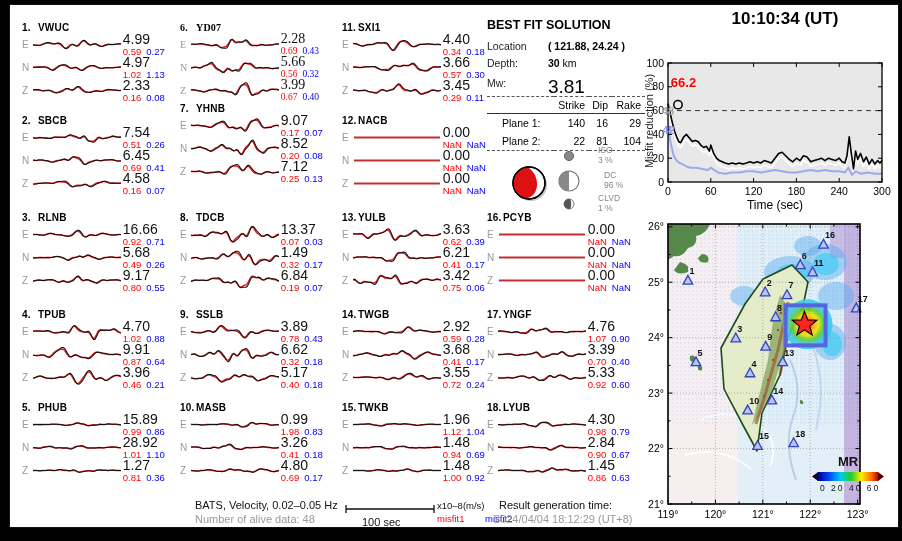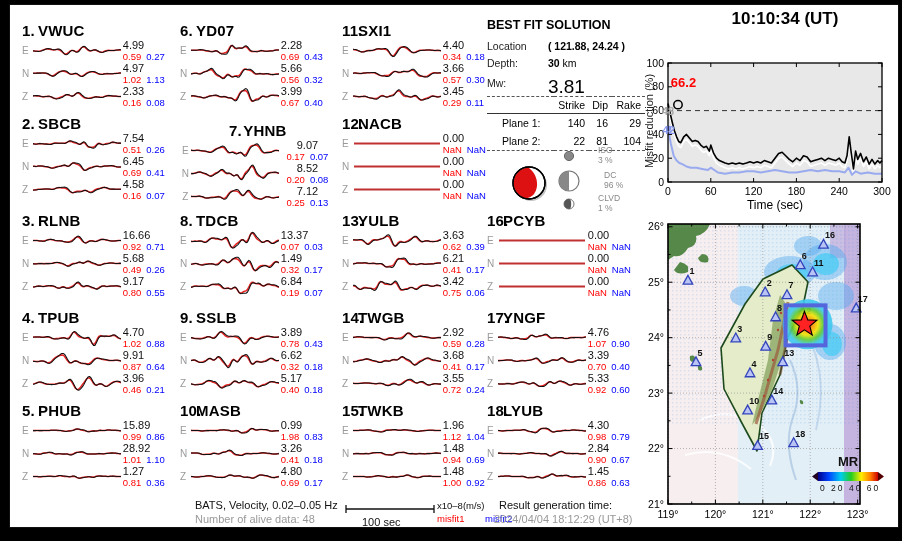--- a/index.html
+++ b/index.html
@@ -2,27 +2,27 @@
 <html><head>
 <meta charset="utf-8">
 <style>
   html,body{margin:0;padding:0;background:#000;}
   #page{position:relative;width:902px;height:541px;background:#000;overflow:hidden;
         font-family:"Liberation Sans","DejaVu Sans",sans-serif;color:#000;}
   #content{position:absolute;left:9px;top:4px;right:3px;bottom:13px;background:#fff;border:1px solid #111;}
   .abs{position:absolute;}
   
   .station{position:absolute;width:154px;}
-  .st-title{font-size:15px;font-weight:bold;letter-spacing:.2px;}
+  .st-title{font-size:10px;font-weight:bold;letter-spacing:.2px;}
   .st-num{display:inline-block;width:16px;}
   .trace-row{display:flex;align-items:center;height:23px;}
   .ch{width:11px;font-size:10px;color:#999;}
   .wave{flex:0 0 88px;}
   .vals{width:54px;padding-left:2px;line-height:1;}
-  .amp{font-size:11px;color:#111;margin-bottom:1px;}
+  .amp{font-size:14px;color:#111;margin-bottom:1px;}
   .mrow{font-size:9.5px;}
   .m1{color:#f00;}
   .m2{color:#00f;margin-left:5px;}
   
   #sol-title{left:487px;top:18px;font-size:12.5px;font-weight:bold;}
   .sol-row{font-size:10.5px;}
   .sol-label{display:inline-block;width:58px;color:#222;}
   .sol-bold{font-weight:bold;}
   #mw-val{font-size:19px;font-weight:normal;}
   #sol-table{left:487px;top:96px;width:158px;border-collapse:collapse;font-size:10.5px;
@@ -232,21 +232,21 @@
               <path d="M0.0,11.6L1.4,11.5L2.8,11.5L4.1,11.6L5.5,11.7L6.9,11.7L8.3,11.7L9.6,11.5L11.0,11.4L12.4,11.4L13.8,11.3L15.1,11.3L16.5,11.3L17.9,11.3L19.3,11.4L20.6,11.4L22.0,11.4L23.4,11.2L24.8,10.9L26.1,10.7L27.5,10.7L28.9,10.9L30.3,11.2L31.6,11.4L33.0,11.5L34.4,11.6L35.8,11.7L37.1,11.7L38.5,11.5L39.9,11.3L41.3,11.4L42.6,11.9L44.0,12.6L45.4,13.1L46.8,13.2L48.1,12.8L49.5,12.4L50.9,12.2L52.3,12.0L53.6,11.9L55.0,11.8L56.4,11.8L57.8,12.0L59.1,12.1L60.5,12.1L61.9,11.8L63.3,11.3L64.6,11.0L66.0,11.0L67.4,11.1L68.8,11.2L70.1,11.3L71.5,11.3L72.9,11.3L74.3,11.4L75.6,11.4L77.0,11.3L78.4,11.2L79.8,11.2L81.1,11.3L82.5,11.4L83.9,11.5L85.3,11.6L86.6,11.6L88.0,11.5" stroke="#e62020" stroke-width="1.5" fill="none" stroke-linejoin="round"></path>
               <path d="M0.0,11.6L1.4,11.5L2.8,11.5L4.1,11.6L5.5,11.7L6.9,11.8L8.3,11.7L9.6,11.6L11.0,11.5L12.4,11.4L13.8,11.4L15.1,11.3L16.5,11.2L17.9,11.2L19.3,11.3L20.6,11.4L22.0,11.4L23.4,11.2L24.8,10.9L26.1,10.6L27.5,10.5L28.9,10.7L30.3,10.9L31.6,11.1L33.0,11.3L34.4,11.5L35.8,11.7L37.1,11.7L38.5,11.5L39.9,11.1L41.3,11.0L42.6,11.5L44.0,12.4L45.4,13.1L46.8,13.3L48.1,13.1L49.5,12.8L50.9,12.5L52.3,12.3L53.6,12.1L55.0,11.8L56.4,11.8L57.8,12.0L59.1,12.3L60.5,12.4L61.9,12.1L63.3,11.6L64.6,11.2L66.0,11.0L67.4,11.1L68.8,11.1L70.1,11.2L71.5,11.2L72.9,11.3L74.3,11.4L75.6,11.4L77.0,11.3L78.4,11.2L79.8,11.1L81.1,11.2L82.5,11.3L83.9,11.4L85.3,11.5L86.6,11.5L88.0,11.5" stroke="#111111" stroke-width="1.05" fill="none" stroke-linejoin="round"></path>
             </svg>
     <div class="vals">
       <div class="amp">1.27</div>
       <div class="mrow"><span class="m1">0.81</span><span class="m2">0.36</span></div>
     </div>
   </div>
         </div>
   </div>
-      <div class="station" style="left: 180px; top: 22px;">
+      <div class="station" style="left: 180px; top: 22px; font-family: Liberation Serif, serif;">
     <div class="st-title"><span class="st-num">6.</span><span>YD07</span></div>
     <div class="rows">
           <div class="trace-row">
     <span class="ch">E</span>
     <svg class="wave" width="88" height="23">
               <path d="M0.0,11.3L1.4,11.2L2.8,11.2L4.1,11.2L5.5,11.2L6.9,11.1L8.3,10.9L9.6,10.8L11.0,10.9L12.4,11.3L13.8,11.6L15.1,11.9L16.5,12.0L17.9,12.2L19.3,12.4L20.6,12.5L22.0,12.4L23.4,12.0L24.8,11.8L26.1,12.1L27.5,13.0L28.9,14.0L30.3,14.6L31.6,14.5L33.0,14.1L34.4,13.8L35.8,13.0L37.1,11.3L38.5,8.8L39.9,6.8L41.3,6.5L42.6,7.9L44.0,9.4L45.4,9.8L46.8,9.4L48.1,9.0L49.5,9.1L50.9,9.1L52.3,8.6L53.6,7.8L55.0,7.7L56.4,8.8L57.8,10.5L59.1,11.9L60.5,12.6L61.9,12.6L63.3,12.6L64.6,12.5L66.0,12.5L67.4,12.2L68.8,11.9L70.1,11.6L71.5,11.7L72.9,12.0L74.3,12.2L75.6,12.2L77.0,12.1L78.4,11.9L79.8,11.8L81.1,11.7L82.5,11.5L83.9,11.2L85.3,11.0L86.6,10.9L88.0,11.1" stroke="#e62020" stroke-width="1.5" fill="none" stroke-linejoin="round"></path>
               <path d="M0.0,11.2L1.4,11.2L2.8,11.2L4.1,11.3L5.5,11.2L6.9,11.1L8.3,10.8L9.6,10.6L11.0,10.7L12.4,11.0L13.8,11.3L15.1,11.6L16.5,11.8L17.9,12.1L19.3,12.5L20.6,12.7L22.0,12.7L23.4,12.2L24.8,11.8L26.1,12.0L27.5,12.9L28.9,14.1L30.3,14.9L31.6,15.1L33.0,15.2L34.4,15.3L35.8,14.9L37.1,13.0L38.5,10.0L39.9,7.2L41.3,6.3L42.6,7.3L44.0,8.7L45.4,9.2L46.8,9.0L48.1,8.9L49.5,9.2L50.9,9.3L52.3,8.5L53.6,7.2L55.0,6.7L56.4,7.6L57.8,9.4L59.1,11.0L60.5,12.0L61.9,12.3L63.3,12.5L64.6,12.6L66.0,12.7L67.4,12.4L68.8,12.0L70.1,11.6L71.5,11.7L72.9,11.9L74.3,12.2L75.6,12.3L77.0,12.2L78.4,12.1L79.8,12.0L81.1,11.9L82.5,11.7L83.9,11.3L85.3,11.0L86.6,10.9L88.0,11.0" stroke="#111111" stroke-width="1.05" fill="none" stroke-linejoin="round"></path>
             </svg>
     <div class="vals">
       <div class="amp">2.28</div>
@@ -270,21 +270,21 @@
               <path d="M0.0,11.0L1.4,10.8L2.8,10.9L4.1,11.2L5.5,11.5L6.9,11.8L8.3,12.0L9.6,12.2L11.0,12.5L12.4,12.7L13.8,12.6L15.1,12.2L16.5,11.6L17.9,11.1L19.3,10.8L20.6,10.7L22.0,10.6L23.4,10.4L24.8,10.4L26.1,10.7L27.5,11.3L28.9,11.8L30.3,11.9L31.6,11.7L33.0,11.5L34.4,11.7L35.8,12.2L37.1,12.7L38.5,12.9L39.9,13.0L41.3,13.5L42.6,14.4L44.0,14.9L45.4,14.3L46.8,12.0L48.1,9.2L49.5,7.1L50.9,6.0L52.3,5.7L53.6,5.4L55.0,5.7L56.4,7.2L57.8,10.3L59.1,13.7L60.5,15.9L61.9,16.2L63.3,15.3L64.6,14.5L66.0,14.0L67.4,13.7L68.8,12.8L70.1,11.8L71.5,11.1L72.9,11.2L74.3,11.7L75.6,11.9L77.0,11.5L78.4,10.8L79.8,10.3L81.1,10.2L82.5,10.3L83.9,10.5L85.3,10.6L86.6,10.8L88.0,11.2" stroke="#e62020" stroke-width="1.5" fill="none" stroke-linejoin="round"></path>
               <path d="M0.0,11.0L1.4,10.8L2.8,10.7L4.1,11.0L5.5,11.3L6.9,11.6L8.3,11.8L9.6,12.1L11.0,12.5L12.4,12.9L13.8,12.9L15.1,12.5L16.5,11.9L17.9,11.4L19.3,11.0L20.6,10.7L22.0,10.5L23.4,10.2L24.8,10.1L26.1,10.3L27.5,10.9L28.9,11.6L30.3,11.8L31.6,11.7L33.0,11.5L34.4,11.7L35.8,12.2L37.1,12.7L38.5,12.8L39.9,12.9L41.3,13.5L42.6,14.8L44.0,15.9L45.4,15.6L46.8,13.5L48.1,10.6L49.5,8.0L50.9,6.4L52.3,5.3L53.6,4.2L55.0,3.6L56.4,4.7L57.8,8.0L59.1,12.1L60.5,15.2L61.9,16.2L63.3,15.8L64.6,15.3L66.0,15.1L67.4,14.7L68.8,13.6L70.1,12.1L71.5,11.2L72.9,11.2L74.3,11.7L75.6,12.0L77.0,11.7L78.4,11.0L79.8,10.4L81.1,10.2L82.5,10.3L83.9,10.3L85.3,10.2L86.6,10.3L88.0,10.8" stroke="#111111" stroke-width="1.05" fill="none" stroke-linejoin="round"></path>
             </svg>
     <div class="vals">
       <div class="amp">3.99</div>
       <div class="mrow"><span class="m1">0.67</span><span class="m2">0.40</span></div>
     </div>
   </div>
         </div>
   </div>
-      <div class="station" style="left: 180px; top: 122px; text-align: center;">
+      <div class="station" style="left: 180px; top: 103px;">
     <div class="st-title"><span class="st-num">7.</span><span>YHNB</span></div>
     <div class="rows">
           <div class="trace-row">
     <span class="ch">E</span>
     <svg class="wave" width="88" height="23">
               <path d="M0.0,11.3L1.4,11.5L2.8,11.6L4.1,11.5L5.5,11.3L6.9,11.3L8.3,11.4L9.6,11.7L11.0,12.0L12.4,12.1L13.8,12.2L15.1,12.4L16.5,12.7L17.9,13.0L19.3,13.0L20.6,12.6L22.0,11.8L23.4,10.8L24.8,10.0L26.1,9.4L27.5,9.0L28.9,8.7L30.3,8.3L31.6,8.2L33.0,8.8L34.4,10.2L35.8,12.1L37.1,13.5L38.5,13.9L39.9,13.5L41.3,13.1L42.6,13.2L44.0,13.8L45.4,14.4L46.8,14.3L48.1,13.7L49.5,13.5L50.9,14.1L52.3,15.4L53.6,16.1L55.0,15.4L56.4,13.1L57.8,10.3L59.1,8.1L60.5,6.9L61.9,6.5L63.3,6.3L64.6,6.1L66.0,6.3L67.4,7.4L68.8,9.4L70.1,11.6L71.5,13.2L72.9,13.9L74.3,13.8L75.6,13.5L77.0,13.2L78.4,13.1L79.8,12.8L81.1,12.4L82.5,11.9L83.9,11.5L85.3,11.3L86.6,11.5L88.0,11.7" stroke="#e62020" stroke-width="1.5" fill="none" stroke-linejoin="round"></path>
               <path d="M0.0,11.1L1.4,11.4L2.8,11.6L4.1,11.5L5.5,11.3L6.9,11.2L8.3,11.3L9.6,11.6L11.0,11.8L12.4,12.0L13.8,12.1L15.1,12.3L16.5,12.8L17.9,13.2L19.3,13.5L20.6,13.3L22.0,12.5L23.4,11.5L24.8,10.5L26.1,9.7L27.5,9.1L28.9,8.3L30.3,7.5L31.6,7.0L33.0,7.4L34.4,8.9L35.8,11.0L37.1,12.8L38.5,13.6L39.9,13.5L41.3,13.3L42.6,13.7L44.0,14.5L45.4,14.9L46.8,14.6L48.1,13.7L49.5,13.3L50.9,14.2L52.3,15.9L53.6,17.2L55.0,16.9L56.4,14.8L57.8,11.9L59.1,9.4L60.5,7.9L61.9,7.0L63.3,6.1L64.6,5.2L66.0,4.8L67.4,5.7L68.8,7.7L70.1,10.3L71.5,12.3L72.9,13.4L74.3,13.7L75.6,13.6L77.0,13.6L78.4,13.6L79.8,13.4L81.1,12.9L82.5,12.2L83.9,11.6L85.3,11.4L86.6,11.5L88.0,11.7" stroke="#111111" stroke-width="1.05" fill="none" stroke-linejoin="round"></path>
             </svg>
     <div class="vals">
       <div class="amp">9.07</div>

